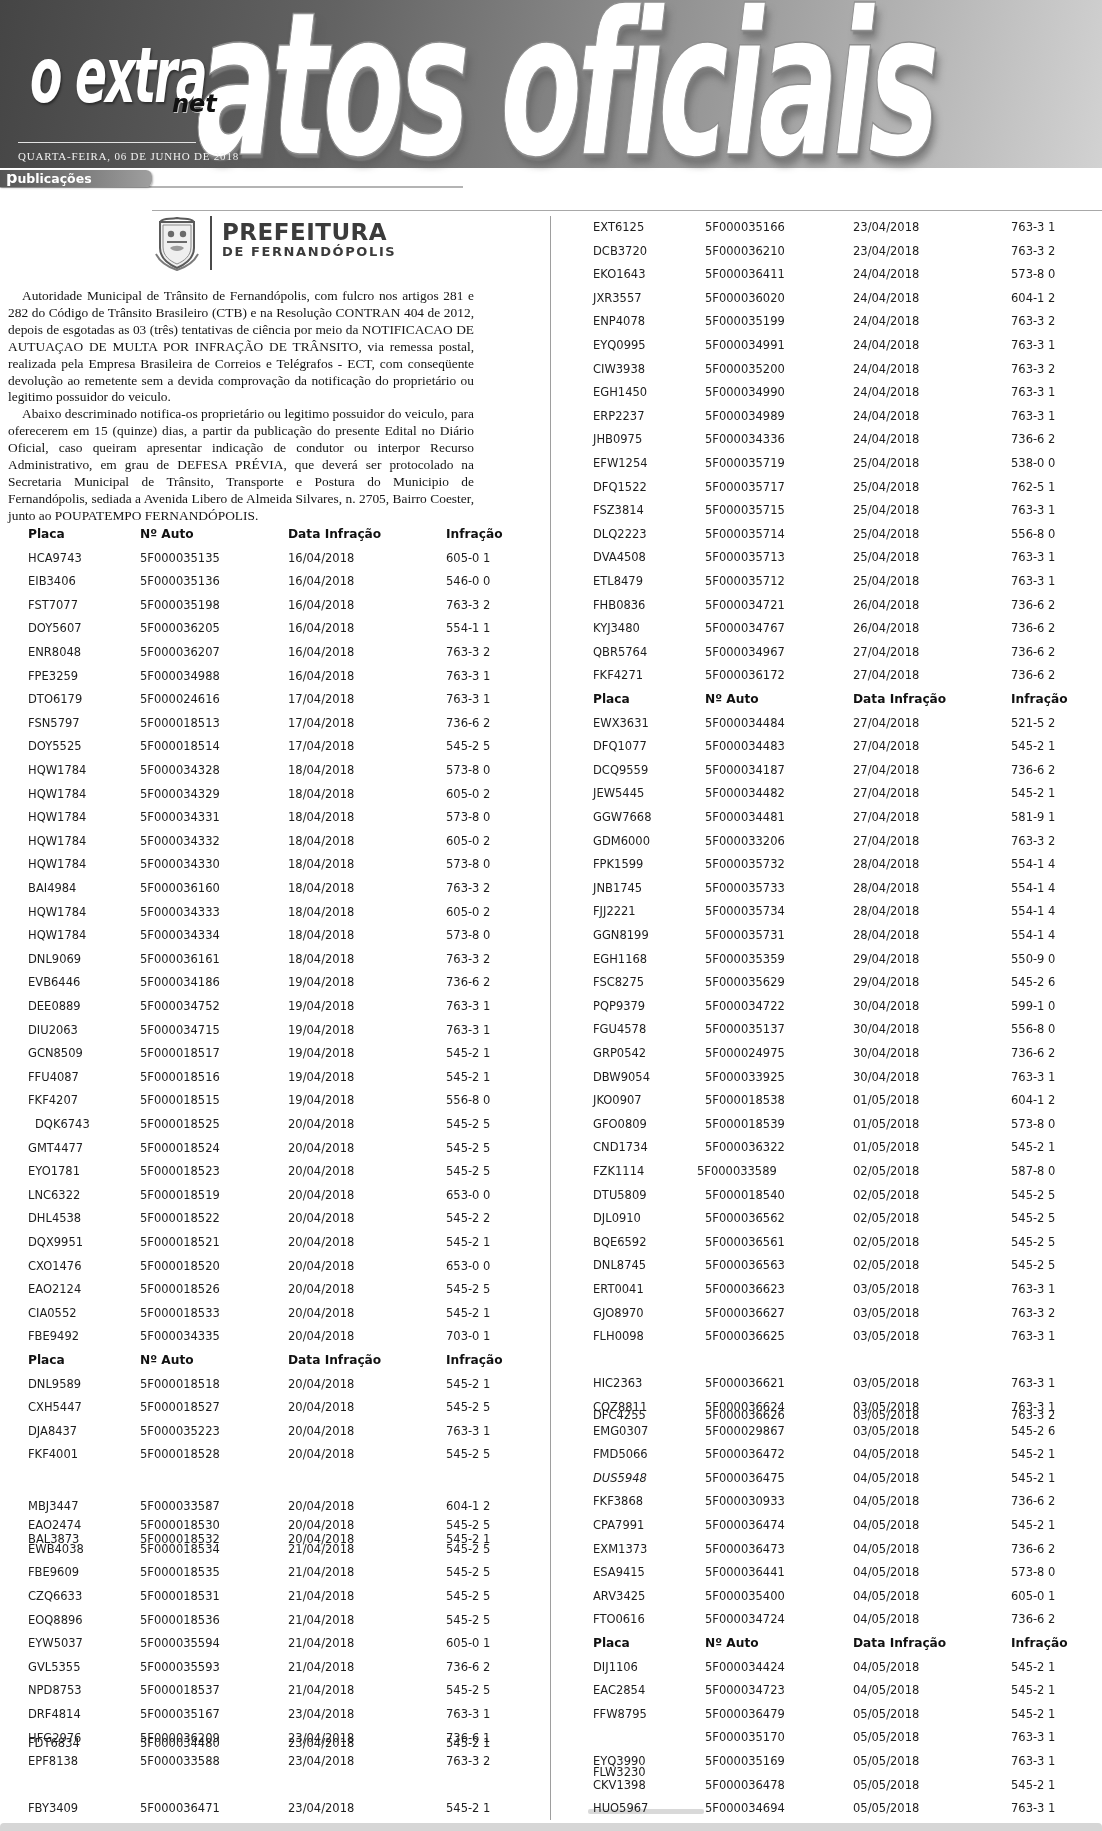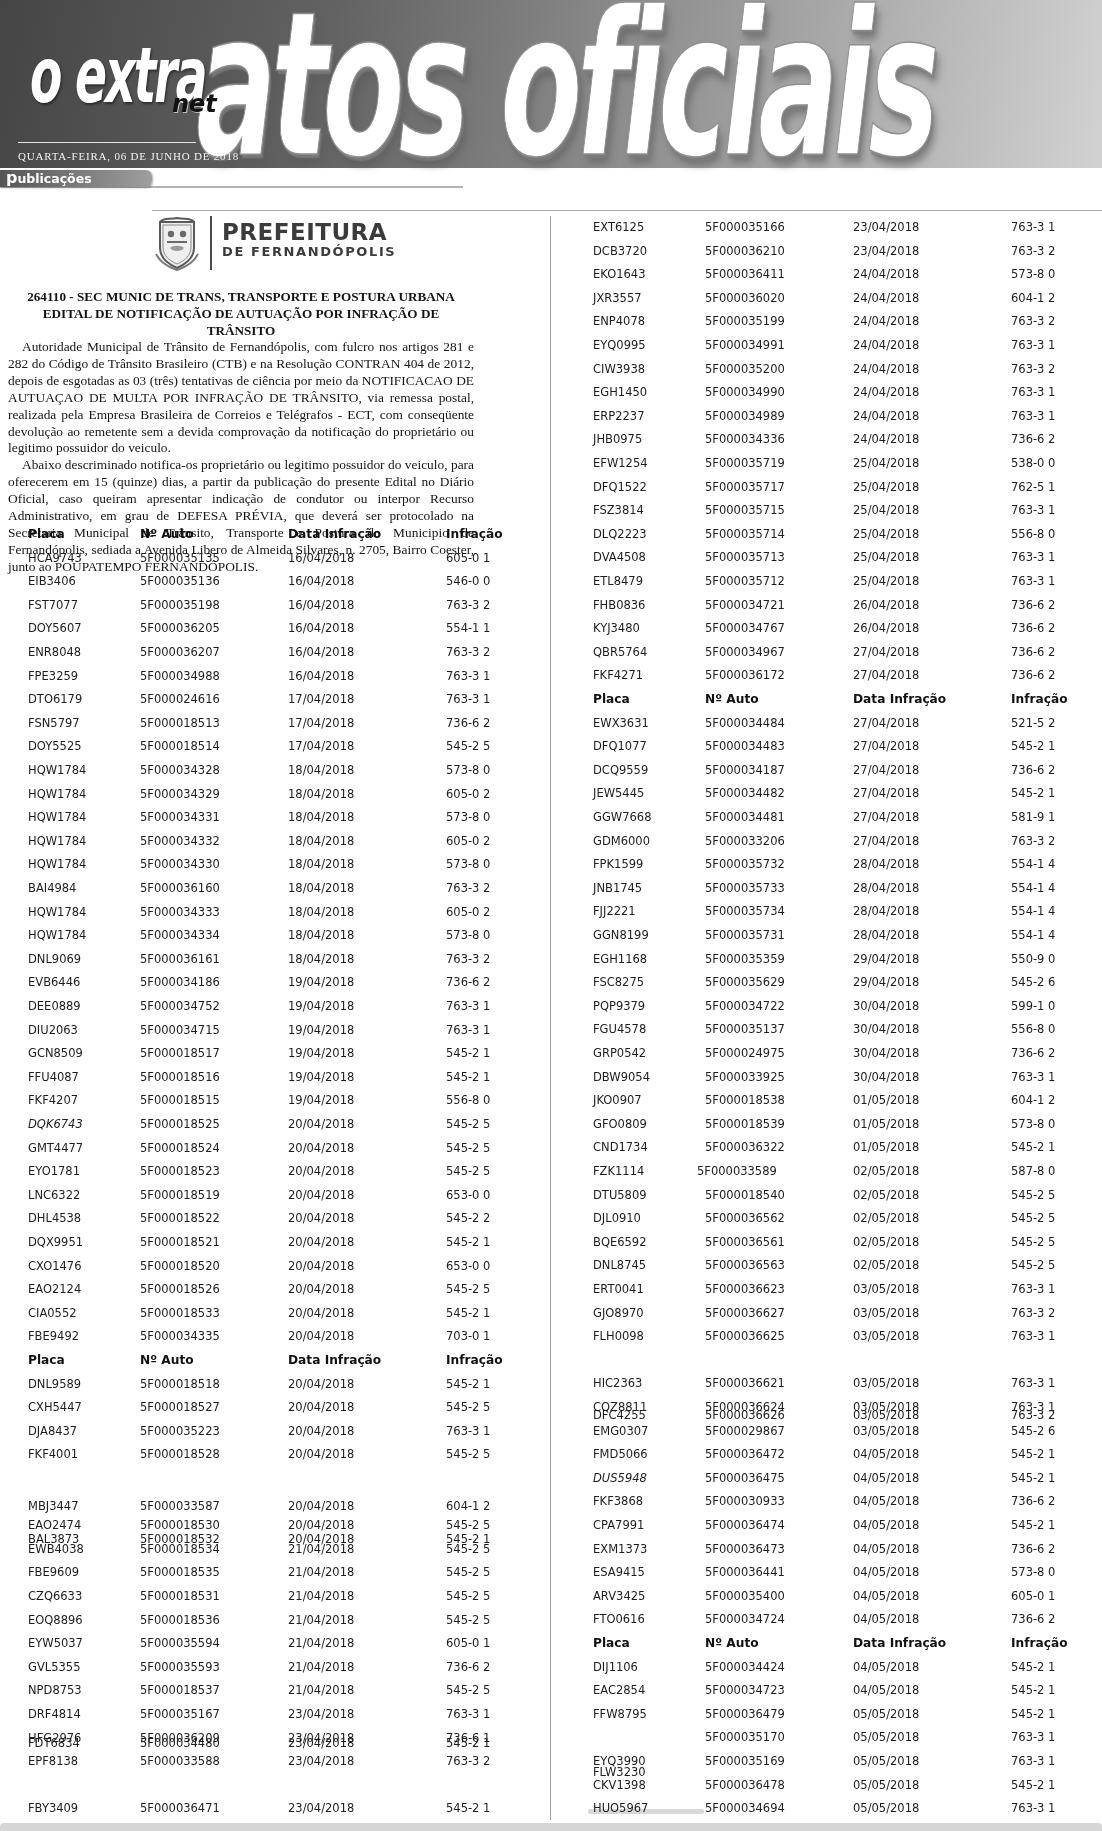--- a/index.html
+++ b/index.html
@@ -89,24 +89,20 @@
       <path d="M8 40 C12 48 20 53 29 56 C38 53 46 48 50 40" fill="none" stroke="#7b7b7b" stroke-width="2"></path>
     </svg>
     <div class="org-divider"></div>
     <div class="org-text">
       <div class="org1">PREFEITURA</div>
       <div class="org2">DE FERNANDÓPOLIS</div>
     </div>
   </div>
 
   <div class="doc-text">
-    <div class="doc-title">
-      <div>264110 - SEC MUNIC DE TRANS, TRANSPORTE E POSTURA URBANA</div>
-      <div>EDITAL DE NOTIFICAÇÃO DE AUTUAÇÃO POR INFRAÇÃO DE TRÂNSITO</div>
-    </div>
     <p class="para">Autoridade Municipal de Trânsito de Fernandópolis, com fulcro nos artigos 281 e 282 do Código de Trânsito Brasileiro (CTB) e na Resolução CONTRAN 404 de 2012, depois de esgotadas as 03 (três) tentativas de ciência por meio da NOTIFICACAO DE AUTUAÇAO DE MULTA POR INFRAÇÃO DE TRÂNSITO, via remessa postal, realizada pela Empresa Brasileira de Correios e Telégrafos - ECT, com conseqüente devolução ao remetente sem a devida comprovação da notificação do proprietário ou legitimo possuidor do veiculo.</p>
     <p class="para">Abaixo descriminado notifica-os proprietário ou legitimo possuidor do veiculo, para oferecerem em 15 (quinze) dias, a partir da publicação do presente Edital no Diário Oficial, caso queiram apresentar indicação de condutor ou interpor Recurso Administrativo, em grau de DEFESA PRÉVIA, que deverá ser protocolado na Secretaria Municipal de Trânsito, Transporte e Postura do Municipio de Fernandópolis, sediada a Avenida Libero de Almeida Silvares, n. 2705, Bairro Coester, junto ao POUPATEMPO FERNANDÓPOLIS.</p>
   </div>
 
   <div id="left-table" class="vtable">
       <div class="trow thead" style="top: 0px;">
         <span style="left: 0px;">Placa</span>
         <span style="left: 112px;">Nº Auto</span>
         <span style="left: 260px;">Data Infração</span>
         <span style="left: 418px;">Infração</span>
@@ -249,21 +245,21 @@
         <span style="left: 260px;">19/04/2018</span>
         <span style="left: 418px;">545-2 1</span>
       </div>
       <div class="trow" style="top: 566.4px;">
         <span style="left: 0px;">FKF4207</span>
         <span style="left: 112px;">5F000018515</span>
         <span style="left: 260px;">19/04/2018</span>
         <span style="left: 418px;">556-8 0</span>
       </div>
       <div class="trow" style="top: 590px;">
-        <span style="left: 0px; font-style: italic;">DQK6743</span>
+        <span style="left: 7px;">DQK6743</span>
         <span style="left: 112px;">5F000018525</span>
         <span style="left: 260px;">20/04/2018</span>
         <span style="left: 418px;">545-2 5</span>
       </div>
       <div class="trow" style="top: 613.6px;">
         <span style="left: 0px;">GMT4477</span>
         <span style="left: 112px;">5F000018524</span>
         <span style="left: 260px;">20/04/2018</span>
         <span style="left: 418px;">545-2 5</span>
       </div>

